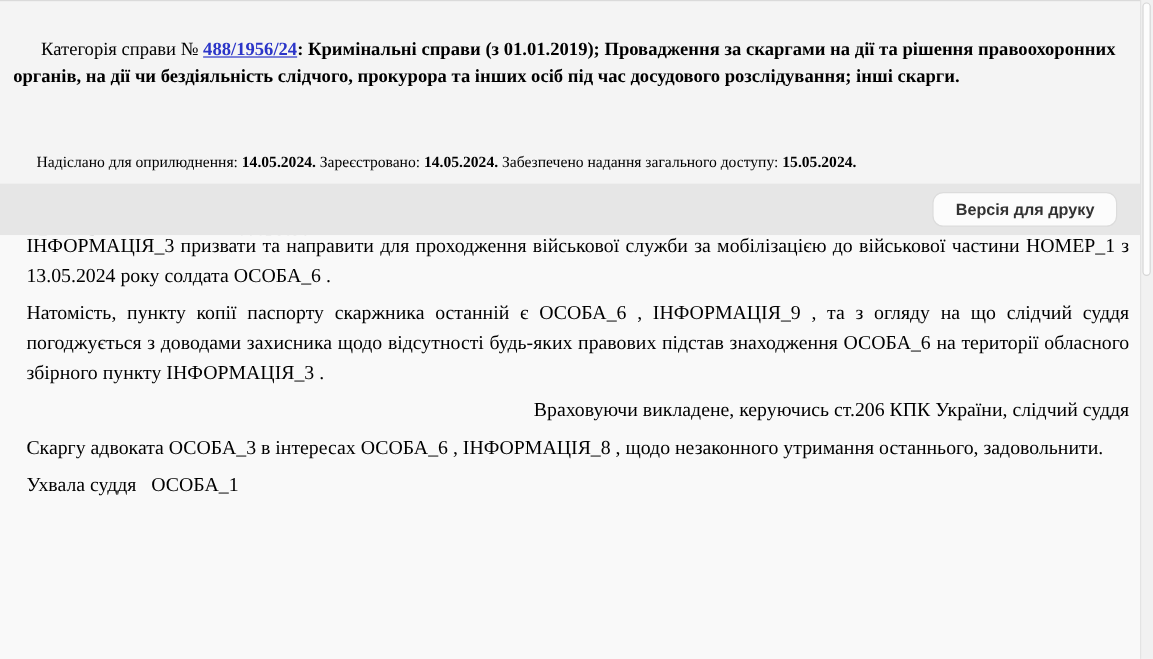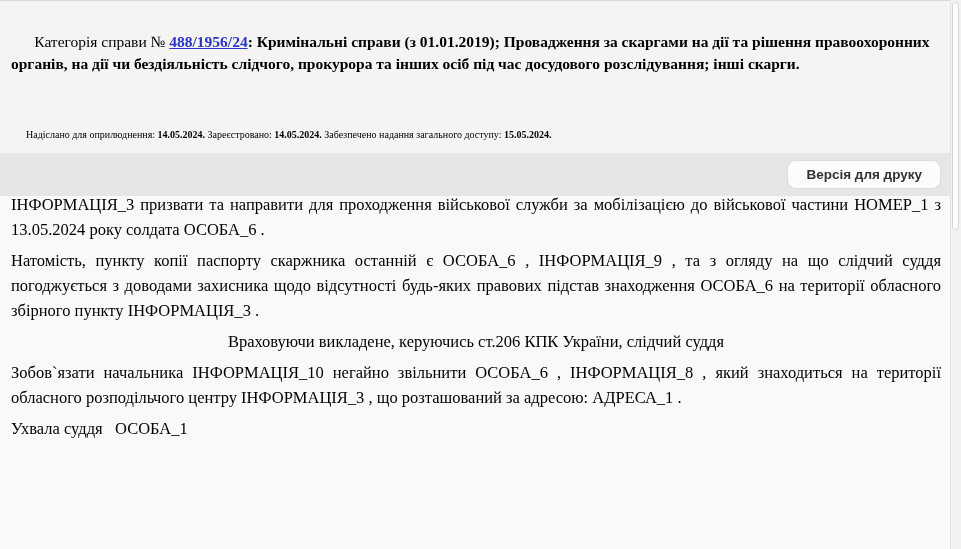--- a/index.html
+++ b/index.html
@@ -17,49 +17,49 @@
     padding: 8px 20px 0 11px; box-sizing: border-box;
   }
   .category {
     font-size: 15.5px; line-height: 22px; margin-bottom: 5px;
     white-space: pre-wrap;
   }
   .category .bold { font-weight: bold; }
   .case-link {
     color: #2b35c8; font-weight: bold; text-decoration: underline; cursor: pointer;
   }
-  .meta-row { font-size: 10px; line-height: 22px; white-space: pre-wrap; }
+  .meta-row { font-size: 13px; line-height: 22px; white-space: pre-wrap; }
   .meta-row .val { font-weight: bold; }
 
   
   .toolbar {
     position: absolute; top: 153px; left: 0; right: 0; height: 43px;
     background: #e6e6e6;
     display: flex; align-items: center; justify-content: flex-end;
-    padding-right: 20px; box-sizing: border-box;
+    padding-right: 30px; box-sizing: border-box;
   }
   .print-btn {
     font-family: "Liberation Sans", sans-serif;
     font-size: 13.5px; font-weight: 700; color: #333;
     background: #fcfcfc; border: 1px solid #dcdcdc; border-radius: 9px;
     padding: 6px 18px; cursor: pointer;
   }
 
   
   .doc {
     position: absolute; top: 196px; left: 0; right: 0; bottom: 0;
     background: #f9f9f9; overflow: hidden;
-    padding: 0 20px 0 11px; box-sizing: border-box;
+    padding: 0 20px 0 22px; box-sizing: border-box;
   }
   .doc-inner { margin-top: -4px; }
   .doc p {
     margin: 0 0 6px 0; font-size: 16.5px; line-height: 25px;
   }
   .doc p.justify { text-align: justify; }
-  .doc p.center { text-align: center; }
+  .doc p.center { text-align: right; }
   .doc p.p-pre { white-space: pre-wrap; }
 
   
   .scrollbar {
     position: absolute; top: 0; right: 0; bottom: 0; width: 10px;
     background: #f1f1f1; border-left: 1px solid #e3e3e3;
   }
   .scrollbar .thumb {
     position: absolute; top: 2px; left: 1px; width: 7px; height: 228px;
     background: #fdfdfd; border: 1px solid #d6d6d6; border-radius: 4px;
@@ -95,21 +95,21 @@
 
   <div class="toolbar">
     <button class="print-btn">Версія для друку</button>
   </div>
 
   <div class="doc">
     <div class="doc-inner">
       <p class="justify">ІНФОРМАЦІЯ_3 призвати та направити для проходження військової служби за мобілізацією до військової частини НОМЕР_1 з 13.05.2024 року солдата ОСОБА_6 .</p>
       <p class="justify">Натомість, пункту копії паспорту скаржника останній є ОСОБА_6 , ІНФОРМАЦІЯ_9 , та з огляду на що слідчий суддя погоджується з доводами захисника щодо відсутності будь-яких правових підстав знаходження ОСОБА_6 на території обласного збірного пункту ІНФОРМАЦІЯ_3 .</p>
       <p class="center">Враховуючи викладене, керуючись ст.206 КПК України, слідчий суддя</p>
-      <p class="justify">Зобов`язати начальника ІНФОРМАЦІЯ_10 негайно звільнити ОСОБА_6 , ІНФОРМАЦІЯ_8 , який знаходиться на території обласного розподільчого центру ІНФОРМАЦІЯ_3 , що розташований за адресою: АДРЕСА_1 .</p>
+      <p class="justify">Скаргу адвоката ОСОБА_3 в інтересах ОСОБА_6 , ІНФОРМАЦІЯ_8 , щодо незаконного утримання останнього, задовольнити.</p>
       <p class="p-pre">Ухвала суддя   ОСОБА_1</p>
     </div>
   </div>
 
   <div class="scrollbar">
     <div class="thumb"></div>
   </div>
 
 </div>
 

